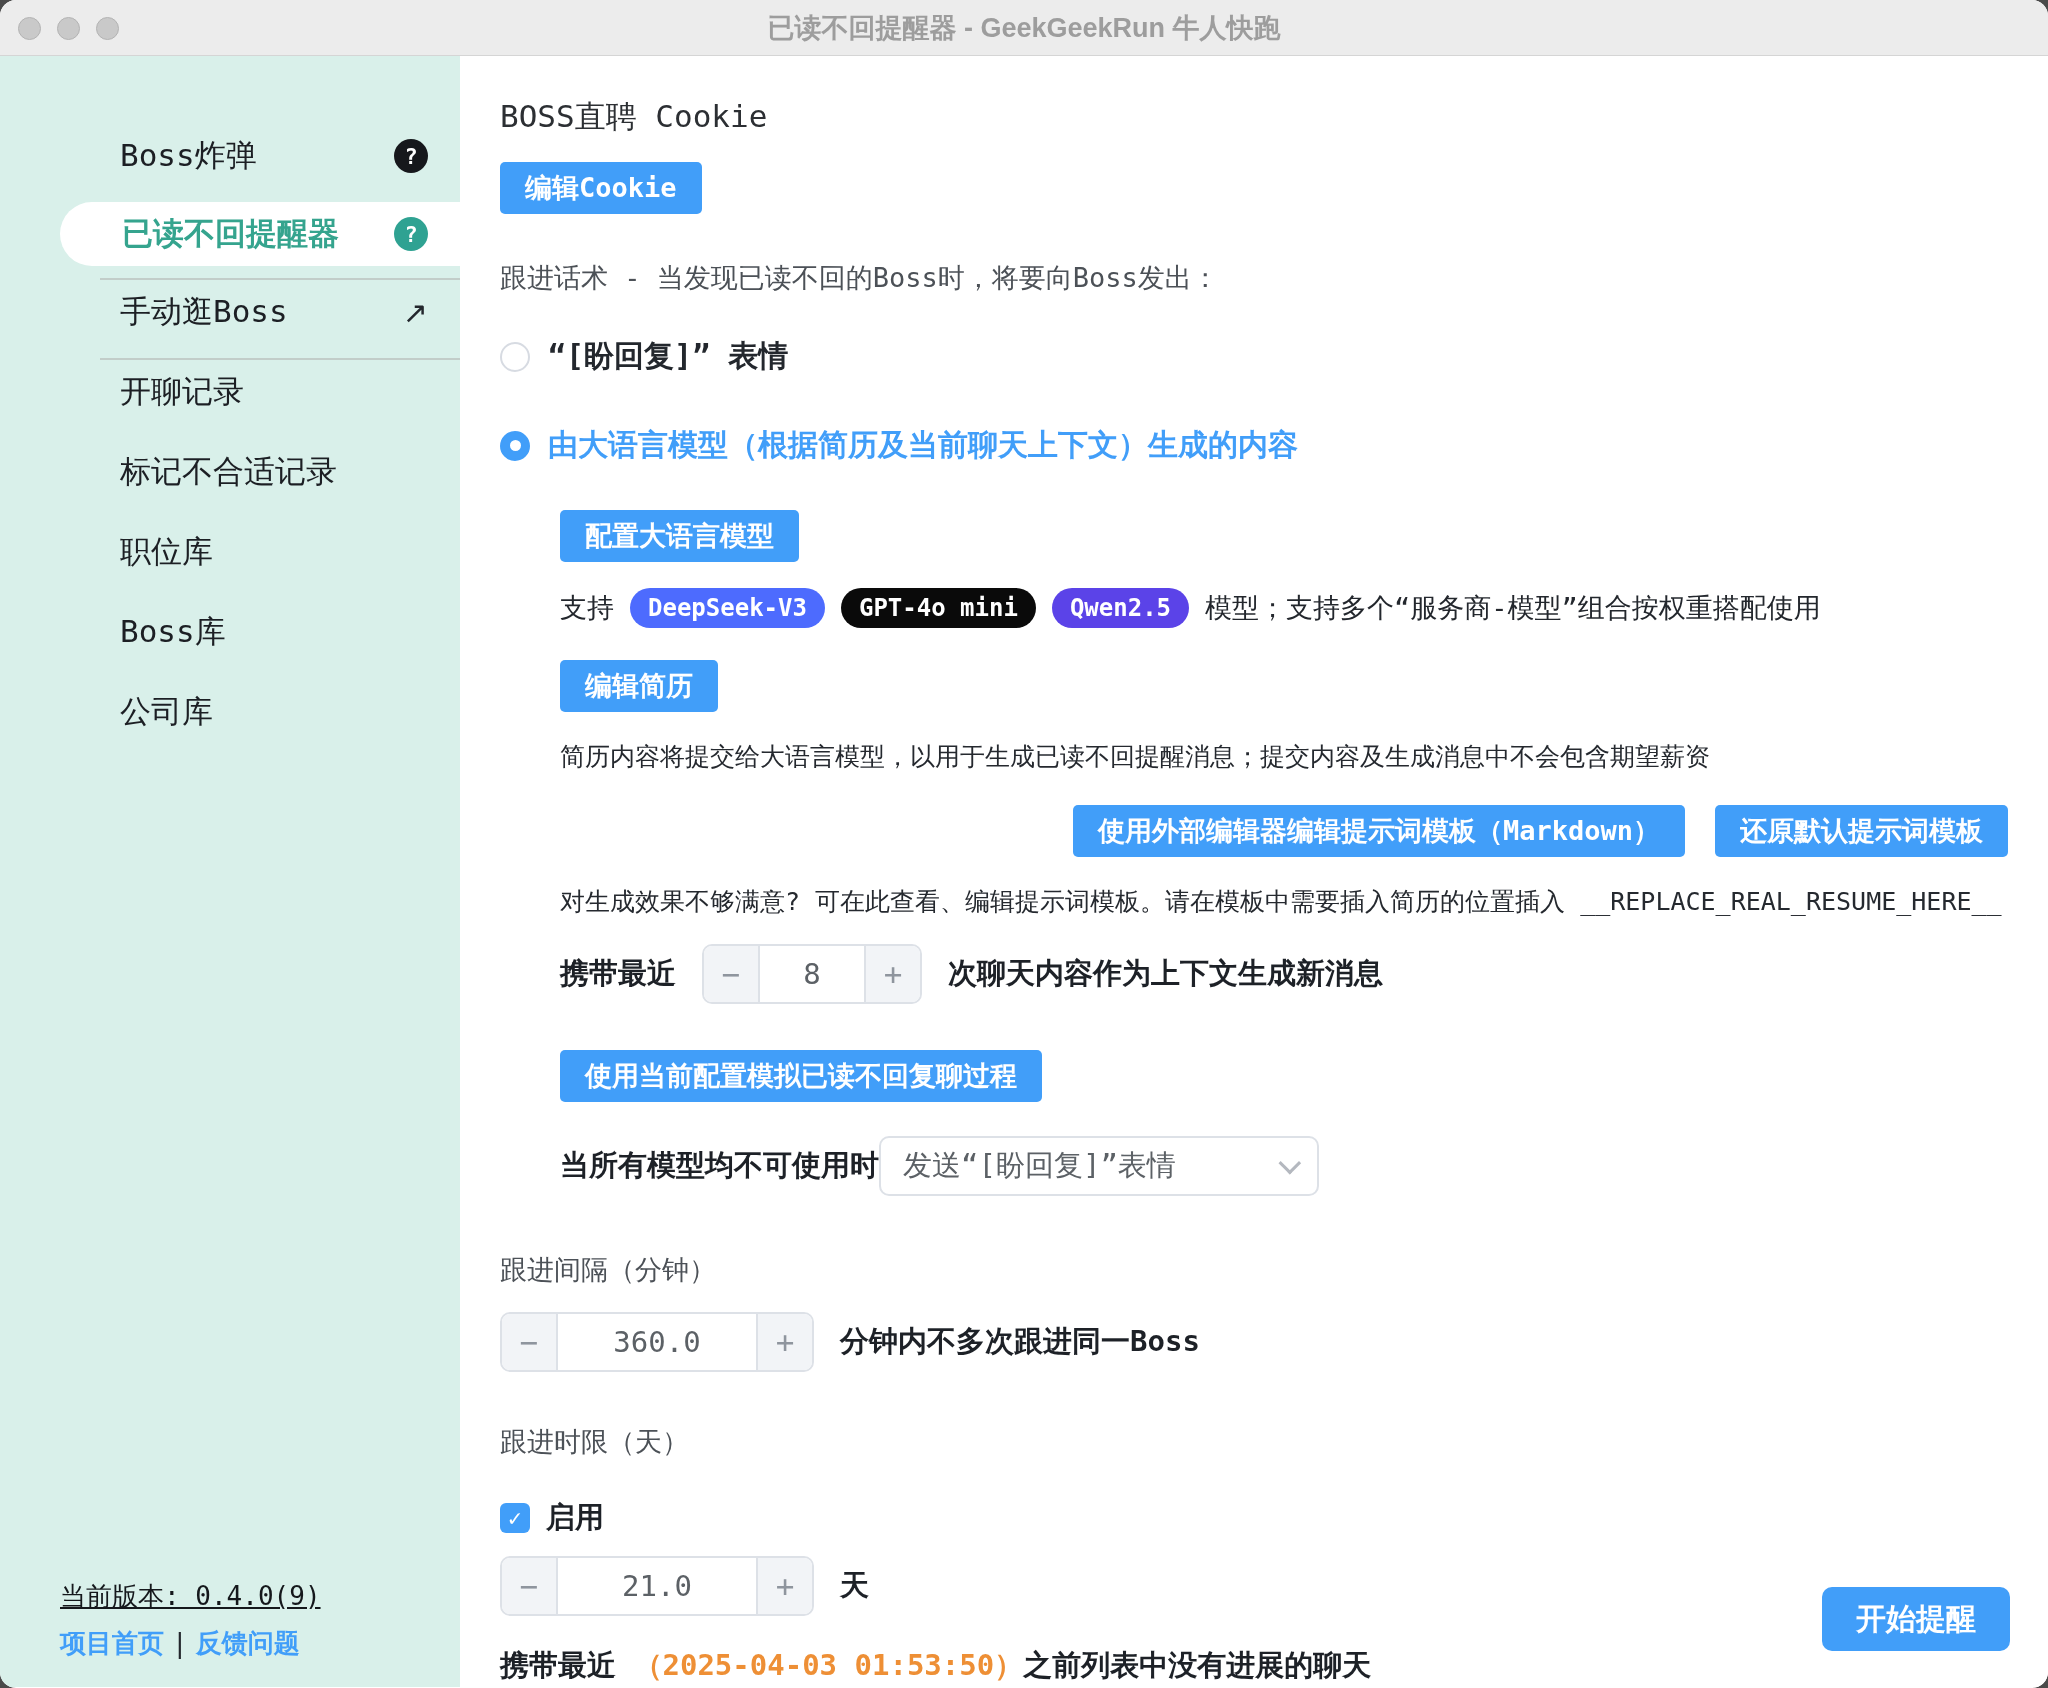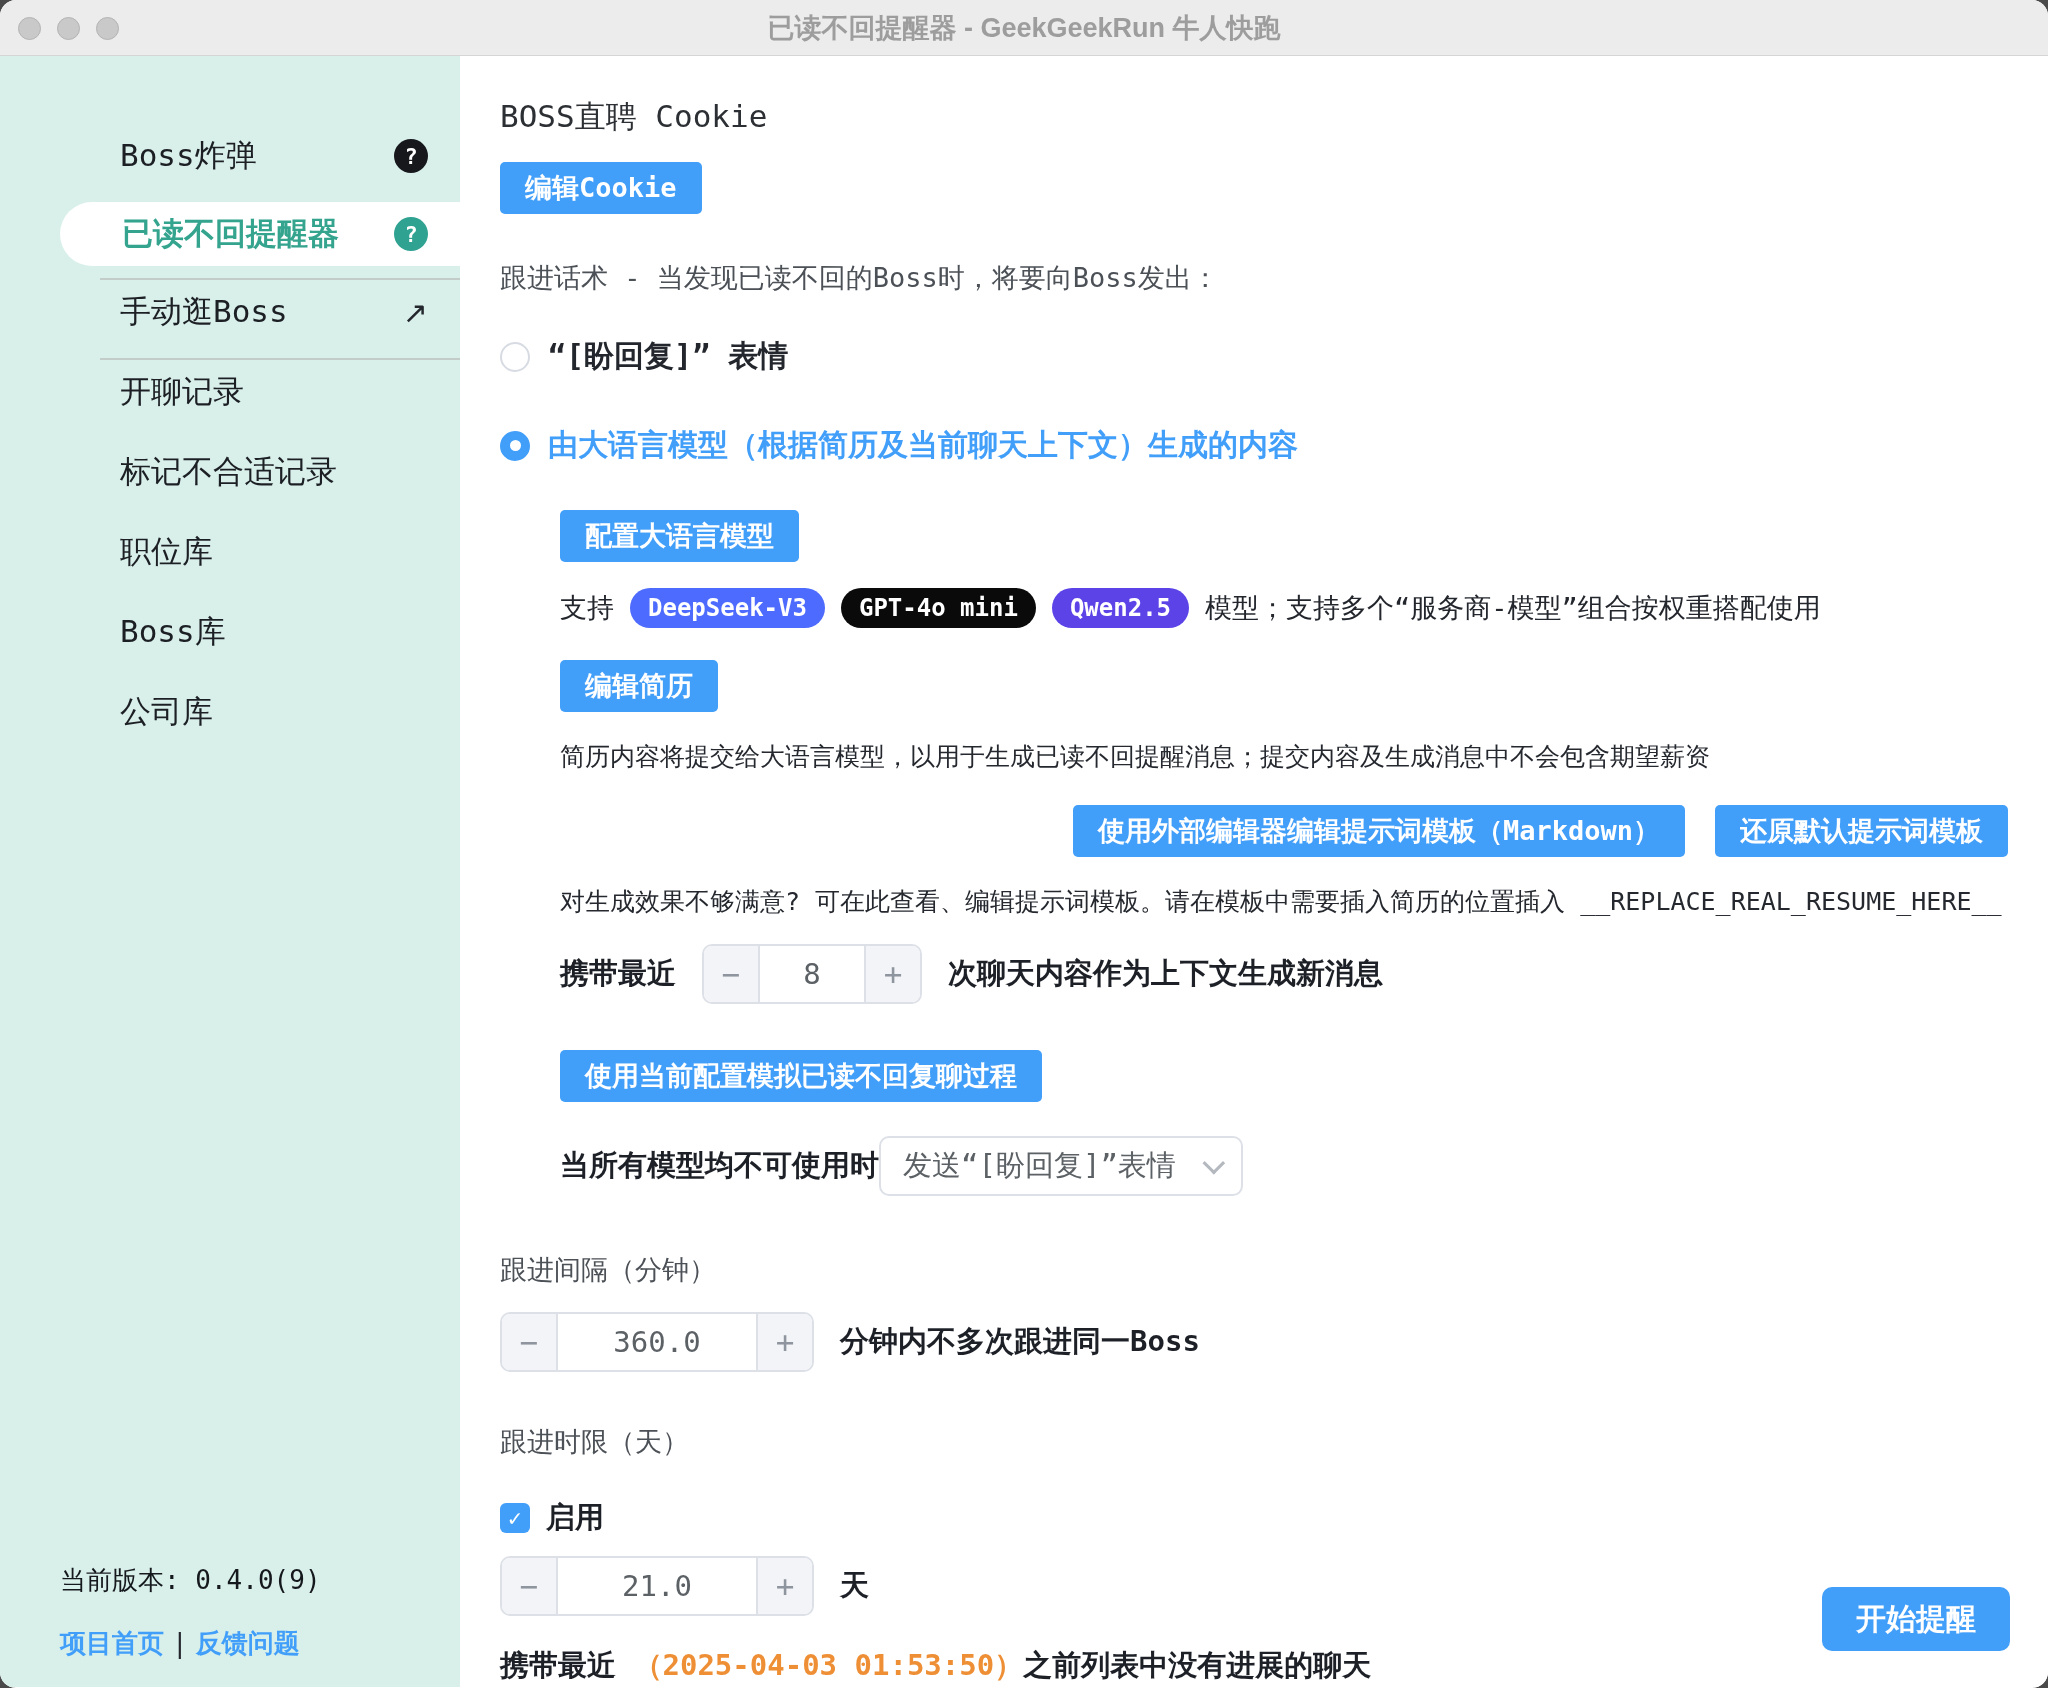--- a/index.html
+++ b/index.html
@@ -23,21 +23,21 @@
                      border-radius:40px 0 0 40px; color:#35a48e; font-weight:700; }
   .q-badge { margin-left:auto; width:34px; height:34px; border-radius:50%; display:flex;
              align-items:center; justify-content:center; color:#ffffff; font-size:22px; font-weight:700; }
   .q-dark { background:#16181c; }
   .q-teal { background:#2fa292; }
   .ext-arrow { margin-left:auto; font-size:30px; color:#23272d; font-family:"DejaVu Sans",sans-serif; }
   .side-divider { position:absolute; left:100px; right:0; height:2px; background:#c2cdc9; }
   .side-divider.d1 { top:222px; }
   .side-divider.d2 { top:302px; }
   .side-bottom { position:absolute; left:60px; bottom:26px; }
-  .version { font-size:26px; color:#15181c; margin-bottom:28px; }
+  .version { font-size:26px; color:#15181c; margin-bottom:12px;text-decoration:underline; }
   .links { font-size:26px; font-weight:700; }
   .links a { color:#419ef9; text-decoration:none; cursor:pointer; }
   .link-sep { color:#23272d; margin:0 8px; font-weight:400; }
 
   
   .main { position:relative; flex:1; background:#ffffff; padding:30px 40px 0 40px; overflow:hidden; }
   .h-cookie { font-size:31px; color:#2c2f33; font-weight:500; margin-top:10px; }
 
   .btn { display:inline-flex; align-items:center; justify-content:center; height:52px; padding:0 25px;
          background:#419ef9; color:#ffffff; border:none; border-radius:5px; font-size:27px;
@@ -75,21 +75,21 @@
   .sbtn { width:54px; background:#f2f4f7; color:#8f959e; font-size:31px; display:flex;
           align-items:center; justify-content:center; cursor:pointer; }
   .sval { display:flex; align-items:center; justify-content:center; font-size:29px; color:#5c6166;
           border-left:2px solid #dde1e7; border-right:2px solid #dde1e7; background:#ffffff; }
   .sval.narrow { width:108px; }
   .sval.wide  { width:202px; }
 
   .mt-sim-btn { margin-top:46px; }
 
   .fallback-row { display:flex; align-items:center; margin-top:34px; }
-  .select { width:364px; height:60px; border:2px solid #dde1e7; border-radius:10px; background:#ffffff;
+  .select { width:440px; height:60px; border:2px solid #dde1e7; border-radius:10px; background:#ffffff;
             display:flex; align-items:center; padding:0 22px; font-size:29px; color:#5c6166; cursor:pointer; }
   .chevron { margin-left:auto; width:16px; height:16px; border-right:3px solid #b4b8bf;
              border-bottom:3px solid #b4b8bf; transform:rotate(45deg) translateY(-4px); }
 
   .mt-interval-label { margin-top:56px; }
   .mt-interval-stepper { margin-top:24px; }
   .mt-deadline-label { margin-top:52px; }
 
   .check-row { display:flex; align-items:center; gap:16px; margin-top:38px; }
   .checkbox { width:30px; height:30px; border-radius:6px; background:#419ef9; color:#ffffff;

